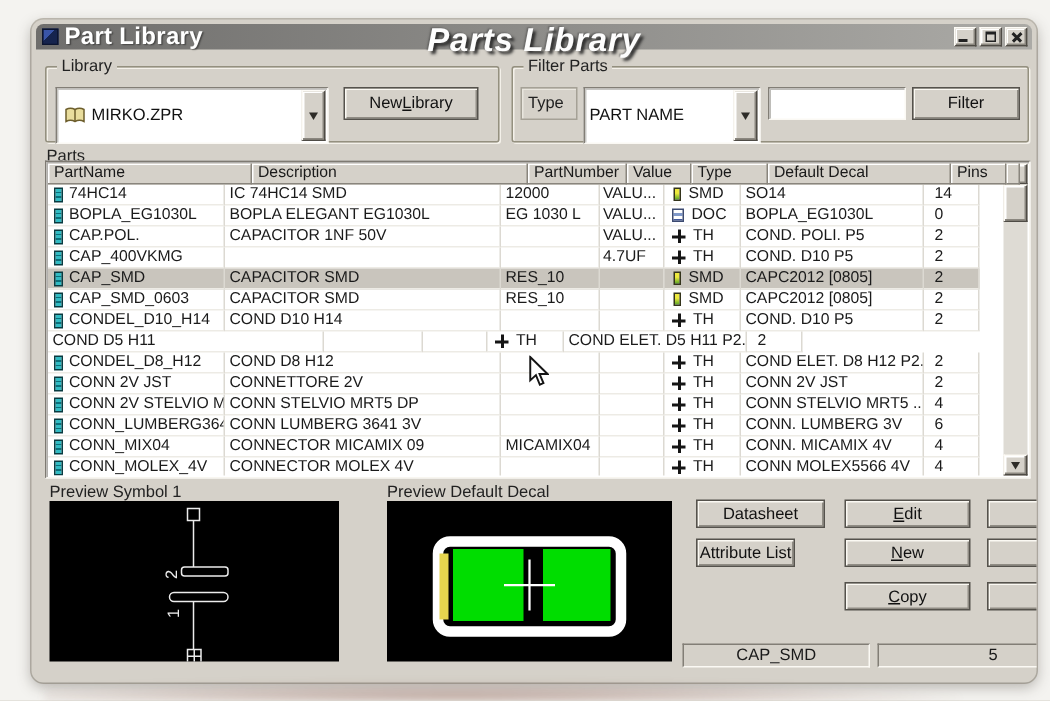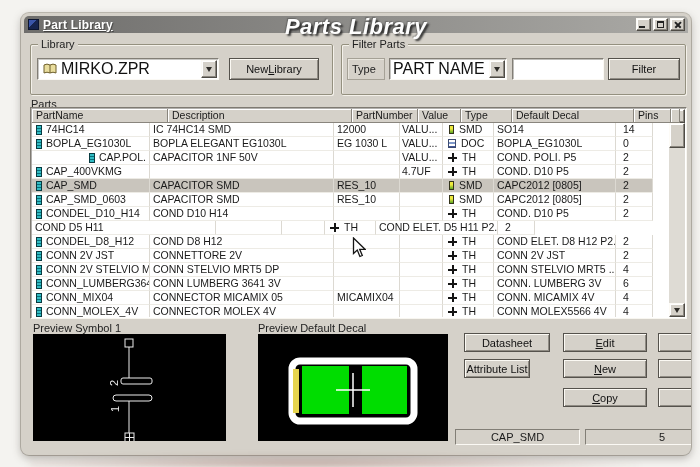--- a/index.html
+++ b/index.html
@@ -26,21 +26,21 @@
     overflow:hidden;
   }
   .titlebar {
     position:absolute; left:3px; top:3px; right:3px; height:17px;
     background:linear-gradient(90deg,#6f6e6c,#abaaa6);
     border-radius:5px 5px 0 0;
     display:flex; align-items:center; padding:0 3px;
   }
   .app-icon { width:11px; height:11px; background:#1d2f66; border:1px solid #0c1530; margin:0 4px 0 1px; flex:none;
     background-image:linear-gradient(135deg,#3a55a8 0 40%, #16244e 40%); }
-  .win-title { color:#fff; font-size:12px; font-weight:bold; letter-spacing:.2px; text-shadow:1px 1px 1px rgba(0,0,0,.4); white-space:nowrap;text-decoration:underline; }
+  .win-title { color:#fff; font-size:16px; font-weight:bold; letter-spacing:.2px; text-shadow:1px 1px 1px rgba(0,0,0,.4); white-space:nowrap; }
   .win-controls { margin-left:auto; display:flex; gap:2px; }
   .wbtn { width:15px; height:13px; background:#d5d1c9; position:relative;
     border:1px solid; border-color:#fdfbf6 #4e4b45 #4e4b45 #fdfbf6;
     box-shadow:inset -1px -1px 0 #8b877f, inset 1px 1px 0 #fff; }
   .glyph-min { position:absolute; left:2px; bottom:2px; width:6px; height:2px; background:#222; }
   .glyph-max { position:absolute; left:3px; top:2px; width:7px; height:7px; border:1px solid #222; border-top:2px solid #222; }
   .glyph-x1,.glyph-x2 { position:absolute; left:3px; top:5px; width:8px; height:1.6px; background:#222; }
   .glyph-x1 { transform:rotate(45deg); } .glyph-x2 { transform:rotate(-45deg); }
 
   .overlay-title {
@@ -56,23 +56,23 @@
     box-shadow:inset 1px 1px 0 #f4f1ea, 1px 1px 0 #f4f1ea; }
   .group-label { position:absolute; top:-7px; left:7px; background:#d5d1c9; padding:0 3px; font-size:11px; color:#222; }
   .sunken { background:#fff; border:1px solid; border-color:#827e76 #fbf9f4 #fbf9f4 #827e76;
     box-shadow:inset 1px 1px 0 rgba(70,65,55,.35); }
   .btn { position:absolute; background:#d5d1c9; border:1px solid #55524c;
     box-shadow:inset 1px 1px 0 #fbf9f3, inset -1px -1px 0 #908c84;
     font-size:11px; color:#111; display:flex; align-items:center; justify-content:center;
     font-family:"Liberation Sans", sans-serif; }
   .raised { background:#d5d1c9; border:1px solid; border-color:#fdfbf6 #4e4b45 #4e4b45 #fdfbf6;
     box-shadow:inset -1px -1px 0 #8b877f, inset 1px 1px 0 #fff; }
-  .combo { position:absolute; height:22px; background:#fff; border:1px solid;
+  .combo { position:absolute; height:38px; background:#fff; border:1px solid;
     border-color:#827e76 #fbf9f4 #fbf9f4 #827e76; box-shadow:inset 1px 1px 0 rgba(70,65,55,.3);
-    display:flex; align-items:center; font-size:16px; color:#111; padding-left:3px; }
+    display:flex; align-items:center; font-size:11px; color:#111; padding-left:3px; }
   .combo .arrow-btn { position:absolute; right:1px; top:1px; bottom:1px; width:16px;
     display:flex; align-items:center; justify-content:center; }
   .tri-down { width:0; height:0; border-left:3.5px solid transparent; border-right:3.5px solid transparent; border-top:5px solid #2e2c28; }
   .tri-up { width:0; height:0; border-left:3.5px solid transparent; border-right:3.5px solid transparent; border-bottom:5px solid #2e2c28; }
 
   
   #grp-library { left:9px; top:31px; width:303px; height:51px; }
   #lib-combo { left:6px; top:13px; width:182px; }
   #lib-combo .book { margin:0 4px 0 2px; flex:none; }
   #btn-newlib { left:198px; top:13px; width:90px; height:22px; }
@@ -243,21 +243,21 @@
           <div class="tcell" style="width: 66px;">EG 1030 L</div>
           <div class="tcell c-val" style="width: 43px;">VALU...</div>
           <div class="tcell" style="width: 51px;">
             <span class="icon-doc"></span>
             <span class="type-txt">DOC</span>
           </div>
           <div class="tcell" style="width: 122px;">BOPLA_EG1030L</div>
           <div class="tcell c-pins" style="width: 37px;">0</div>
         </div>
         <div class="trow">
-          <div class="tcell" style="width: 118px; justify-content: flex-end;">
+          <div class="tcell" style="width: 118px;">
             <span class="icon-part"></span>
             <span>CAP.POL.</span>
           </div>
           <div class="tcell" style="width: 184px;">CAPACITOR 1NF 50V</div>
           <div class="tcell" style="width: 66px;"></div>
           <div class="tcell c-val" style="width: 43px;">VALU...</div>
           <div class="tcell" style="width: 51px;">
             <span class="icon-th"></span>
             <span class="type-txt">TH</span>
           </div>
@@ -393,21 +393,21 @@
             <span class="type-txt">TH</span>
           </div>
           <div class="tcell" style="width: 122px;">CONN. LUMBERG 3V</div>
           <div class="tcell c-pins" style="width: 37px;">6</div>
         </div>
         <div class="trow">
           <div class="tcell" style="width: 118px;">
             <span class="icon-part"></span>
             <span>CONN_MIX04</span>
           </div>
-          <div class="tcell" style="width: 184px;">CONNECTOR MICAMIX 05</div>
+          <div class="tcell" style="width: 184px;">CONNECTOR MICAMIX 09</div>
           <div class="tcell" style="width: 66px;">MICAMIX04</div>
           <div class="tcell c-val" style="width: 43px;"></div>
           <div class="tcell" style="width: 51px;">
             <span class="icon-th"></span>
             <span class="type-txt">TH</span>
           </div>
           <div class="tcell" style="width: 122px;">CONN. MICAMIX 4V</div>
           <div class="tcell c-pins" style="width: 37px;">4</div>
         </div>
         <div class="trow">

